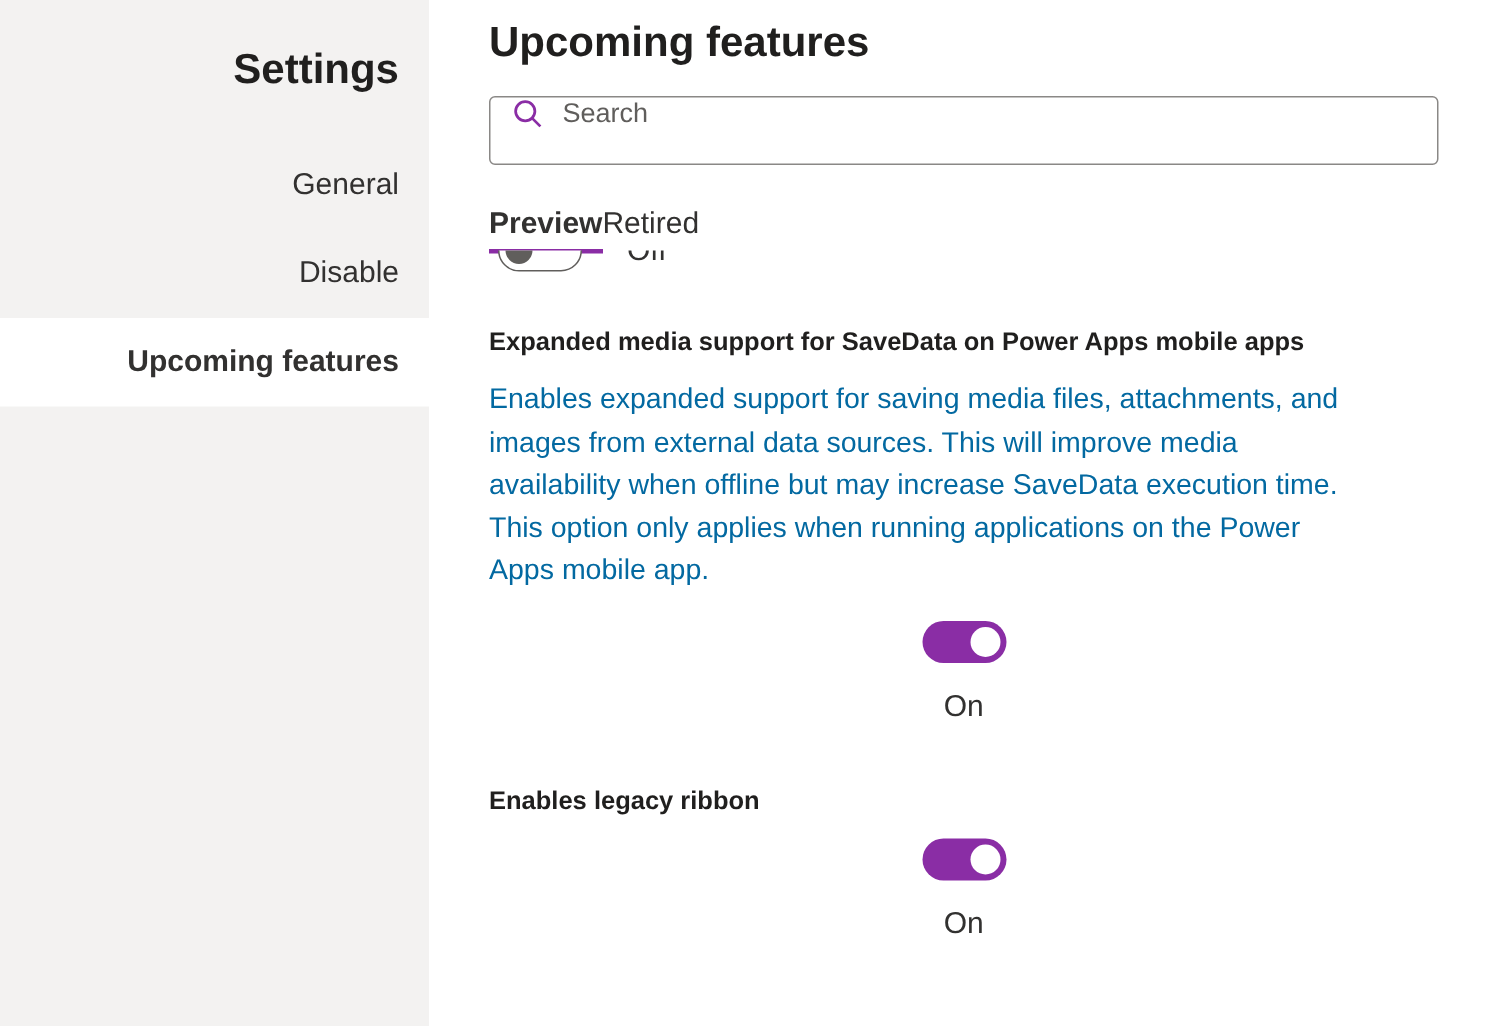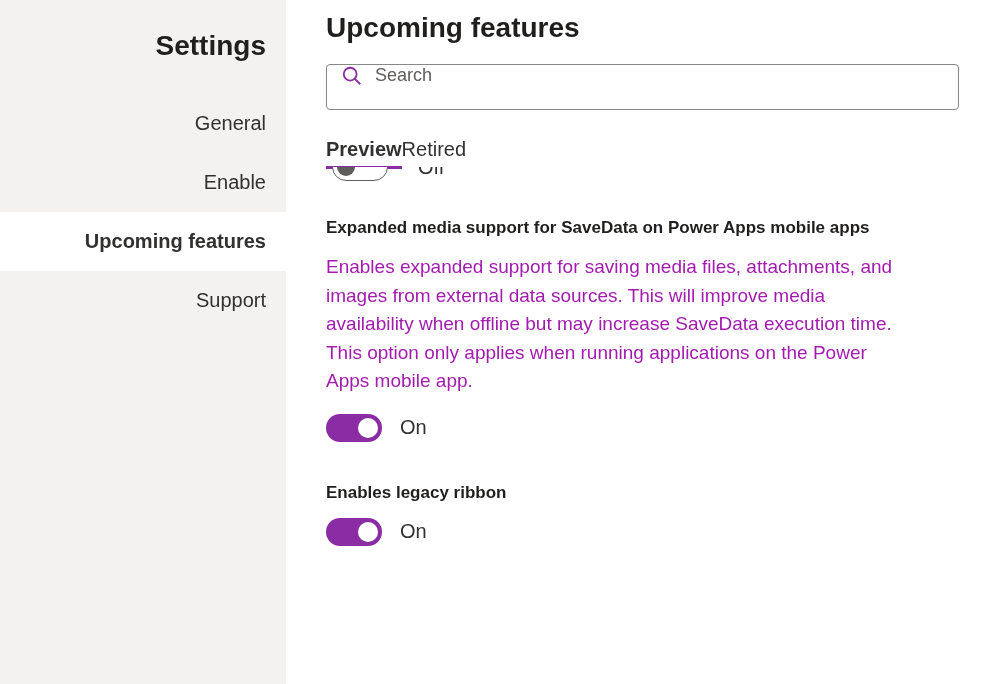--- a/index.html
+++ b/index.html
@@ -150,40 +150,40 @@
     .feature-title {
       font-size: 17px;
       font-weight: 700;
       color: #201f1e;
       margin-bottom: 14px;
       line-height: 1.3;
       max-width: 560px;
     }
     .feature-desc {
       font-size: 19px;
-      color: #a21caf;
+      color: #0369a1;
       line-height: 1.5;
       max-width: 580px;
       margin-bottom: 18px;
     }
     .toggle-row {
       display: flex;
       align-items: center;
       gap: 18px;
+      flex-direction: column;
     }
   </style>
 </head>
 <body>
 
 <nav class="sidebar">
   <div class="sidebar-title">Settings</div>
   <div class="sidebar-item">General</div>
-  <div class="sidebar-item">Enable</div>
+  <div class="sidebar-item">Disable</div>
   <div class="sidebar-item active">Upcoming features</div>
-  <div class="sidebar-item">Support</div>
 </nav>
 
 <main class="main">
   <h1 class="page-title">Upcoming features</h1>
 
   <div class="search-box">
     <span>
       <svg width="22" height="22" viewBox="0 0 24 24" fill="none" stroke="#8a2da5" stroke-width="2">
         <circle cx="10" cy="10" r="7"></circle>
         <line x1="15" y1="15" x2="21" y2="21"></line>

